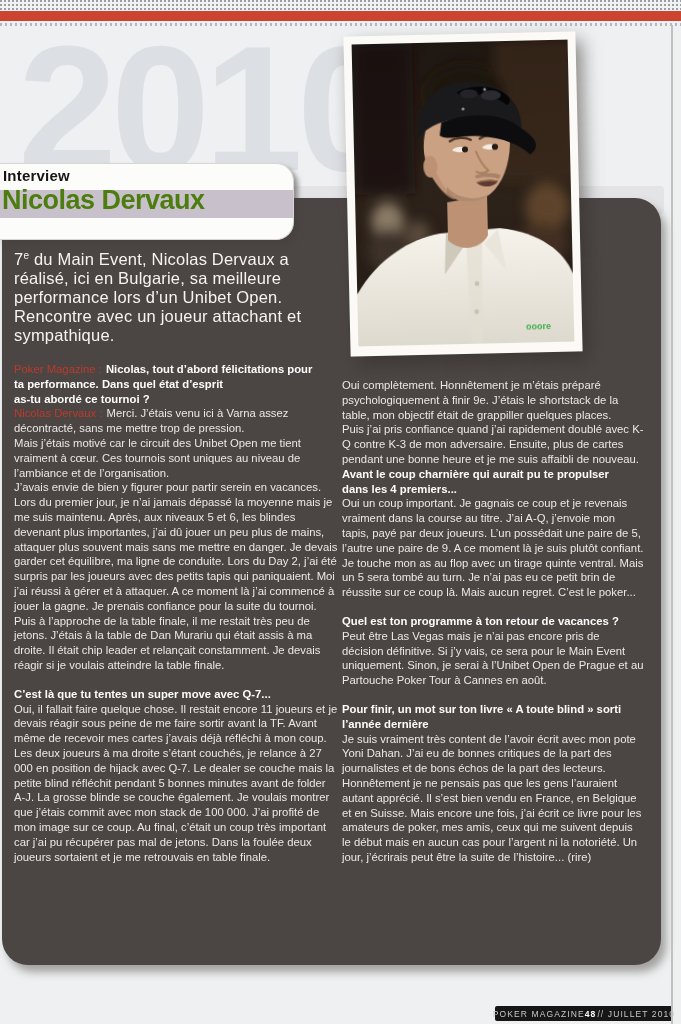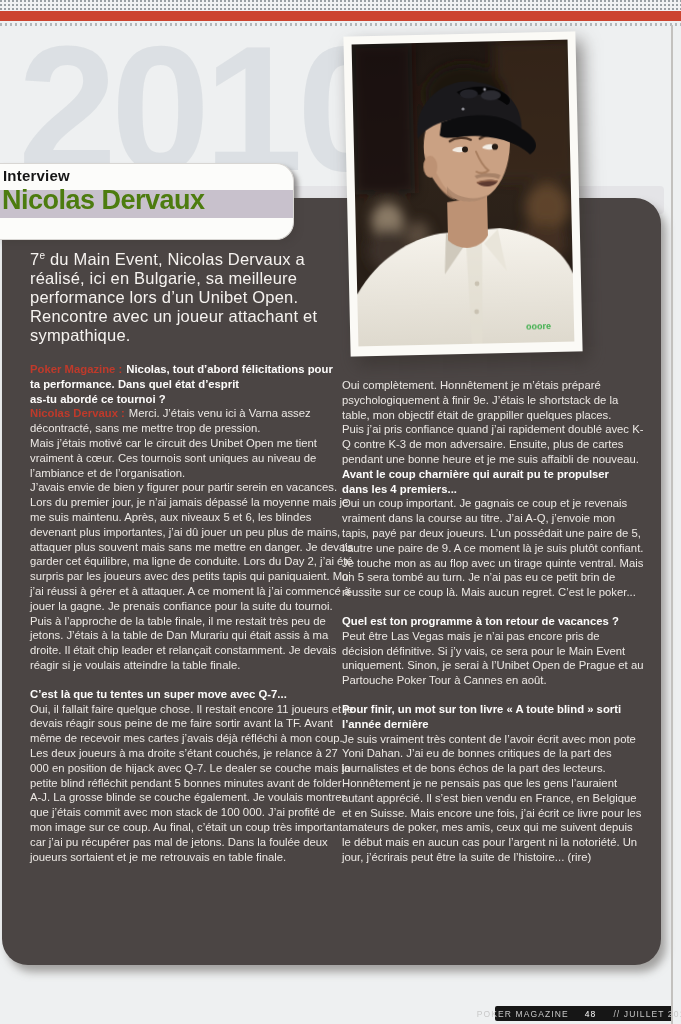--- a/index.html
+++ b/index.html
@@ -39,35 +39,35 @@
   }
 
   
   .panel{
     left:2px;top:198px;width:659px;height:767px;
     background:#4b4544;
     border-radius:0 26px 26px 26px;
     box-shadow:5px 7px 9px rgba(100,96,92,.55);
   }
   .col{position:absolute;color:#ece8e4;font-size:11.3px;line-height:14.8px;}
-  .col-left{left:28px;top:52px;width:324px;}
+  .col-left{left:12px;top:52px;width:324px;}
   .col-right{left:340px;top:180px;width:302px;}
 
   .intro{
     color:#f6f3f0;font-size:16.5px;line-height:19px;font-weight:500;
     margin-bottom:17px;letter-spacing:.2px;
   }
   .intro sup{font-size:10px;line-height:0;}
 
   .block{margin:0;}
   .block.gap{margin-top:14px;}
   .txt{white-space:pre-line;}
   .q .txt{font-weight:bold;color:#fdfcfb;}
   .a .txt{color:#ece8e4;}
-  .lbl{font-weight:bold;color:#bf3a2b;margin-right:4px;}
+  .lbl{font-weight:normal;color:#bf3a2b;margin-right:4px;}
 
   
   .titleplate{
     left:0;top:163px;width:293px;height:75px;
     background:#fcfcfa;border:1px solid #d8d6d3;border-left:none;
     border-radius:0 18px 18px 0;
     box-shadow:4px 4px 5px rgba(70,64,62,.55);
     z-index:3;
   }
   .kicker{
@@ -92,21 +92,21 @@
   }
 
   
   .footerbar{
     left:495px;top:1006px;width:178px;height:15px;
     background:#161616;border-radius:2px;
     display:flex;align-items:center;justify-content:center;
     font-size:8.5px;letter-spacing:1.1px;color:#c9c9c9;
     white-space:nowrap;
   }
-  .footerbar .issue{color:#ffffff;font-weight:normal;margin:0 16px;}
+  .footerbar .issue{color:#ffffff;font-weight:bold;margin:0 0;}
   .footerbar .suffix{margin-left:1px;}
 
   .edgeline{
     left:671px;top:25px;width:2px;height:999px;background:#c3c1be;
   }
 </style>
 </head>
 <body>
 
 <div class="abs halftone"></div>

